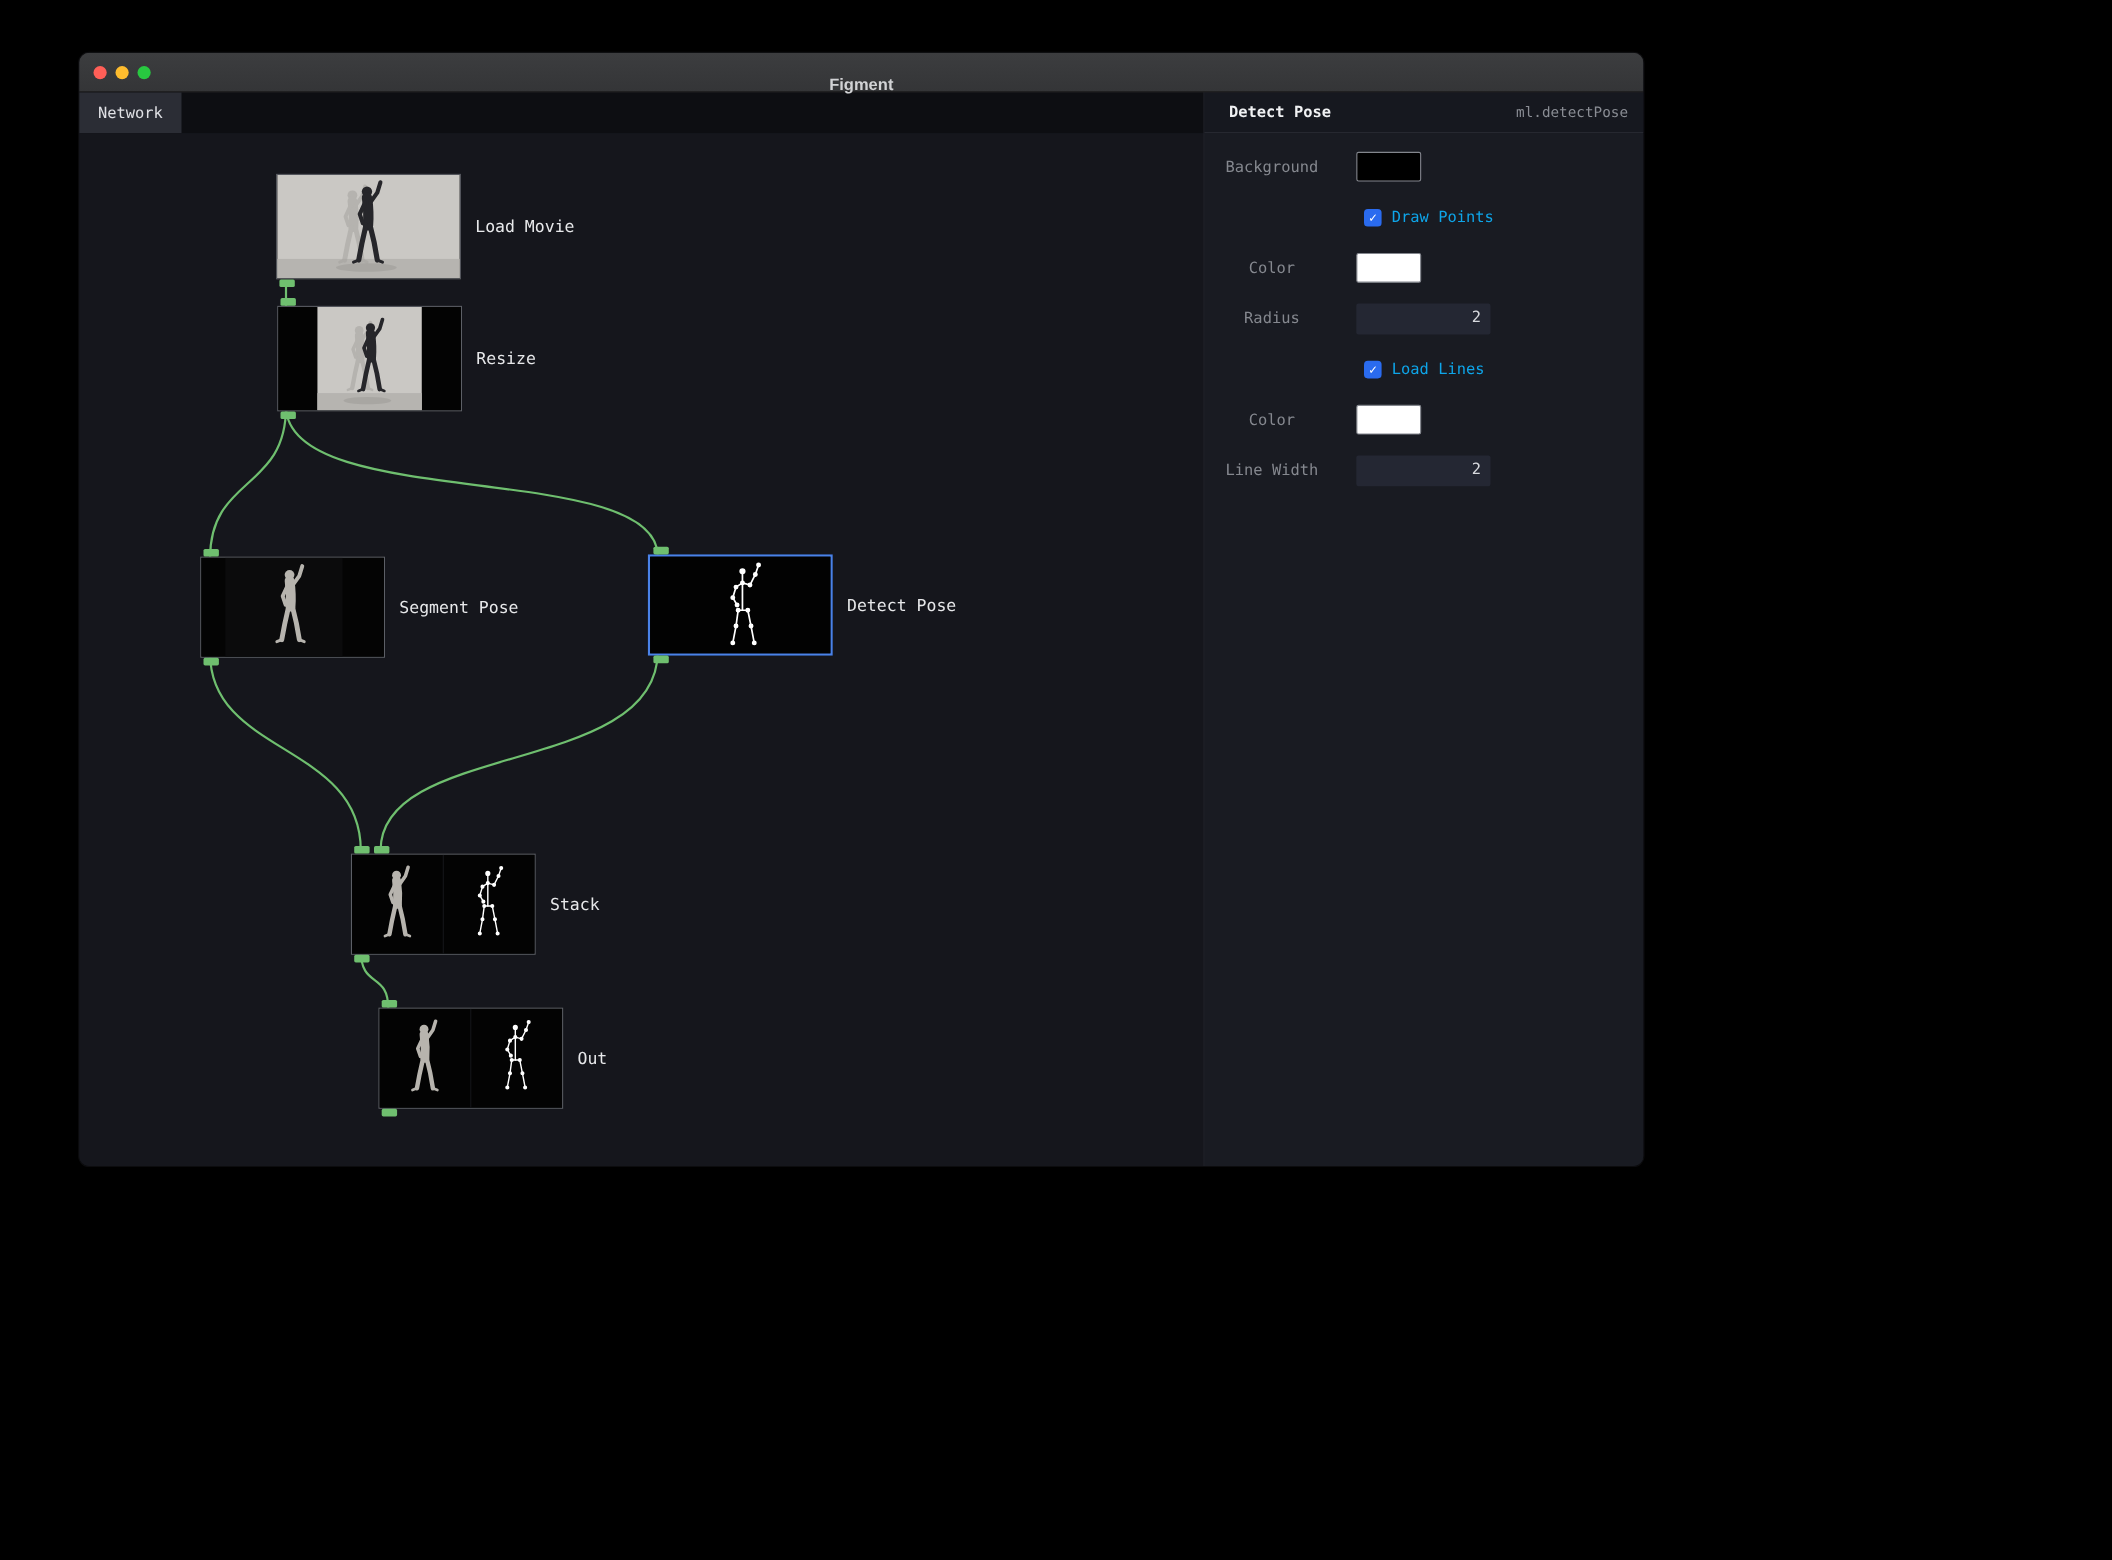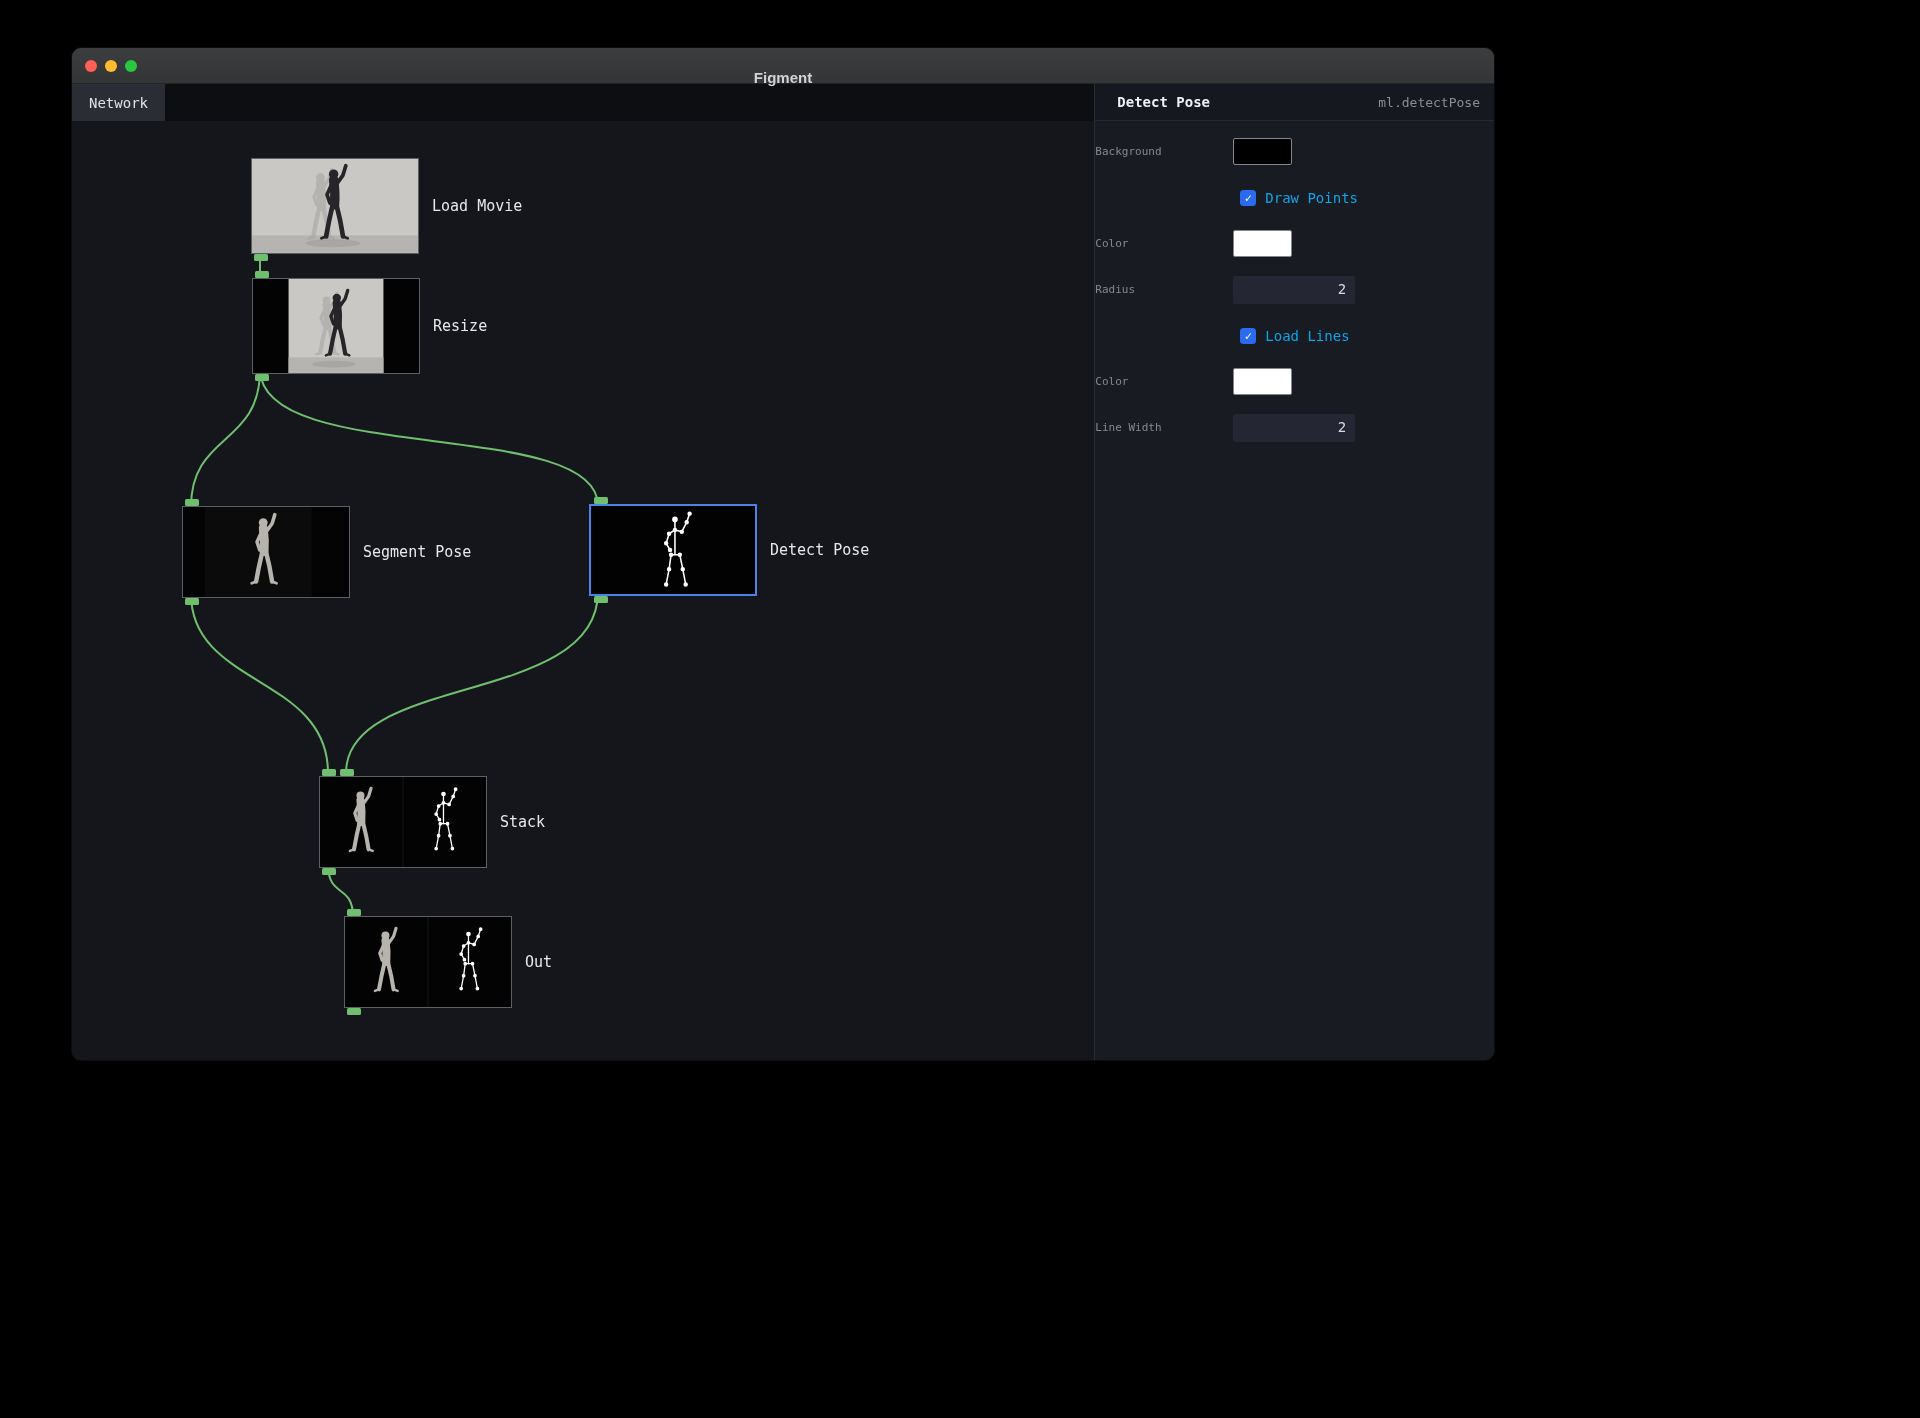--- a/index.html
+++ b/index.html
@@ -55,21 +55,21 @@
   
   .inspector { width:399px; background:#191b22; display:flex; flex-direction:column; }
   .insp-header {
     height:37px; background:#16181f; border-bottom:1px solid #262830;
     display:flex; align-items:center; justify-content:space-between; padding:0 14px 0 22px;
   }
   .insp-title { color:#f0f1f3; font-size:14px; font-weight:bold; }
   .insp-type { color:#8a8d94; font-size:13px; }
   .insp-body { padding-top:17px; }
   .irow { display:flex; align-items:center; height:27px; margin-bottom:19px; }
-  .ilabel { width:122px; text-align:left; padding-right:0; color:#85888f; font-size:11px; }
+  .ilabel { width:122px; text-align:center; padding-right:0; color:#85888f; font-size:14px; }
   .ictrl { margin-left:16px; }
   .swatch { width:59px; height:27px; border-radius:2px; border:1px solid #83868d; }
   .field {
     width:122px; height:28px; background:#242733; border-radius:2px;
     color:#d7d9de; font-size:14px; text-align:right; padding:5px 9px 0 0;
     font-family:"DejaVu Sans Mono", monospace;
   }
   .checkrow { margin-left:145px; display:flex; align-items:center; gap:9px; }
   .checkbox {
     width:16px; height:16px; border-radius:3.5px; background:#3a3d46;

